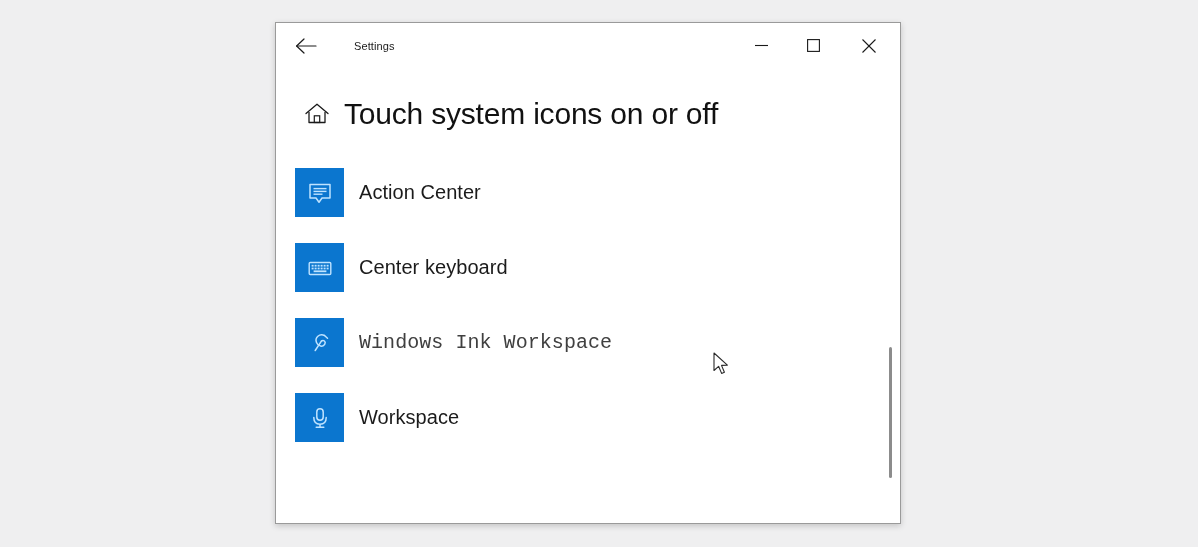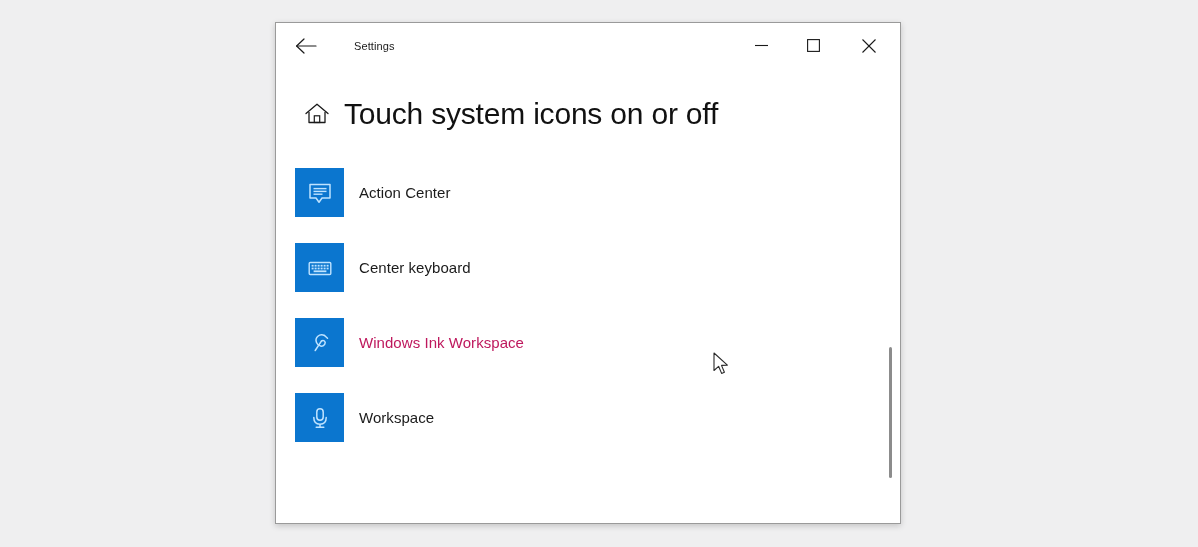--- a/index.html
+++ b/index.html
@@ -117,26 +117,26 @@
     height: 49px;
     background: #0b76cf;
     flex: 0 0 auto;
     display: flex;
     align-items: center;
     justify-content: center;
   }
   .row-glyph svg { display: block; }
   .row-label {
     margin-left: 15px;
-    font-size: 15px;
+    font-size: 20px;
     color: #1b1b1b;
     white-space: nowrap;
     letter-spacing: 0.05px;
   }
-  .row-label.disabled { color: #be185d; }
+  .row-label.disabled { color: #404040; font-family: Liberation Mono, monospace; }
 
   
   #scrollbar-track {
     position: absolute;
     right: 5px;
     top: 60px;
     width: 12px;
     bottom: 6px;
   }
   #scrollbar-thumb {

